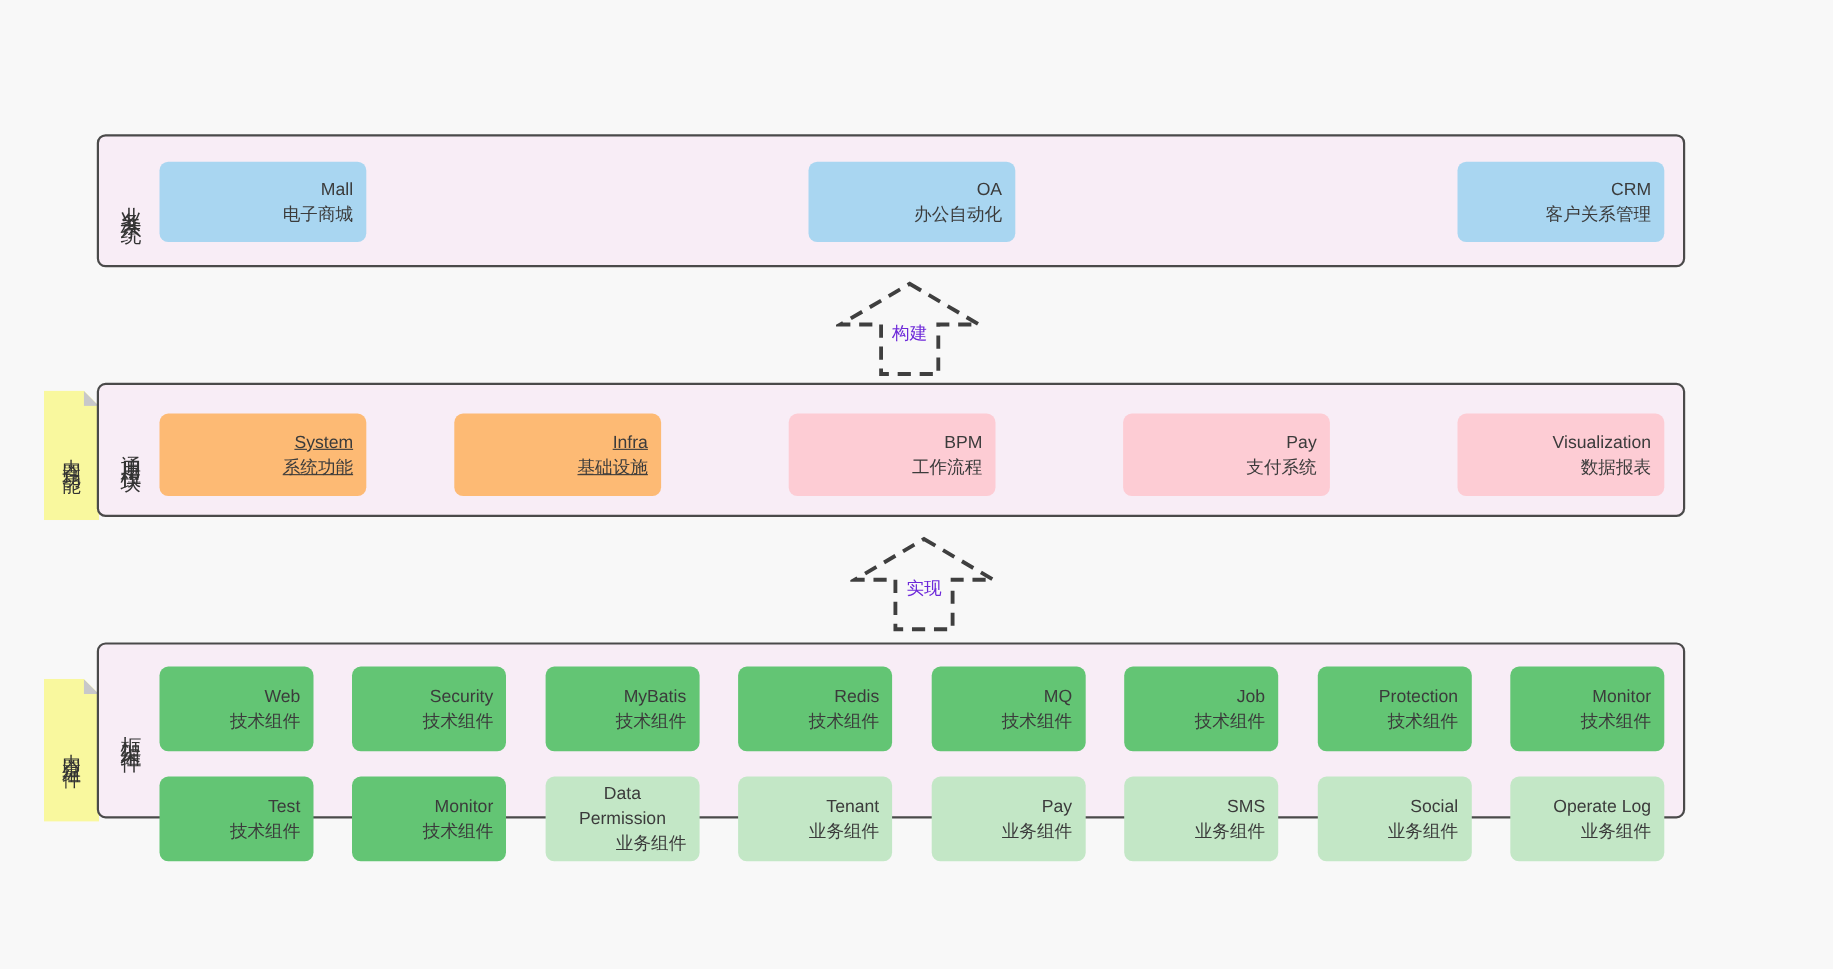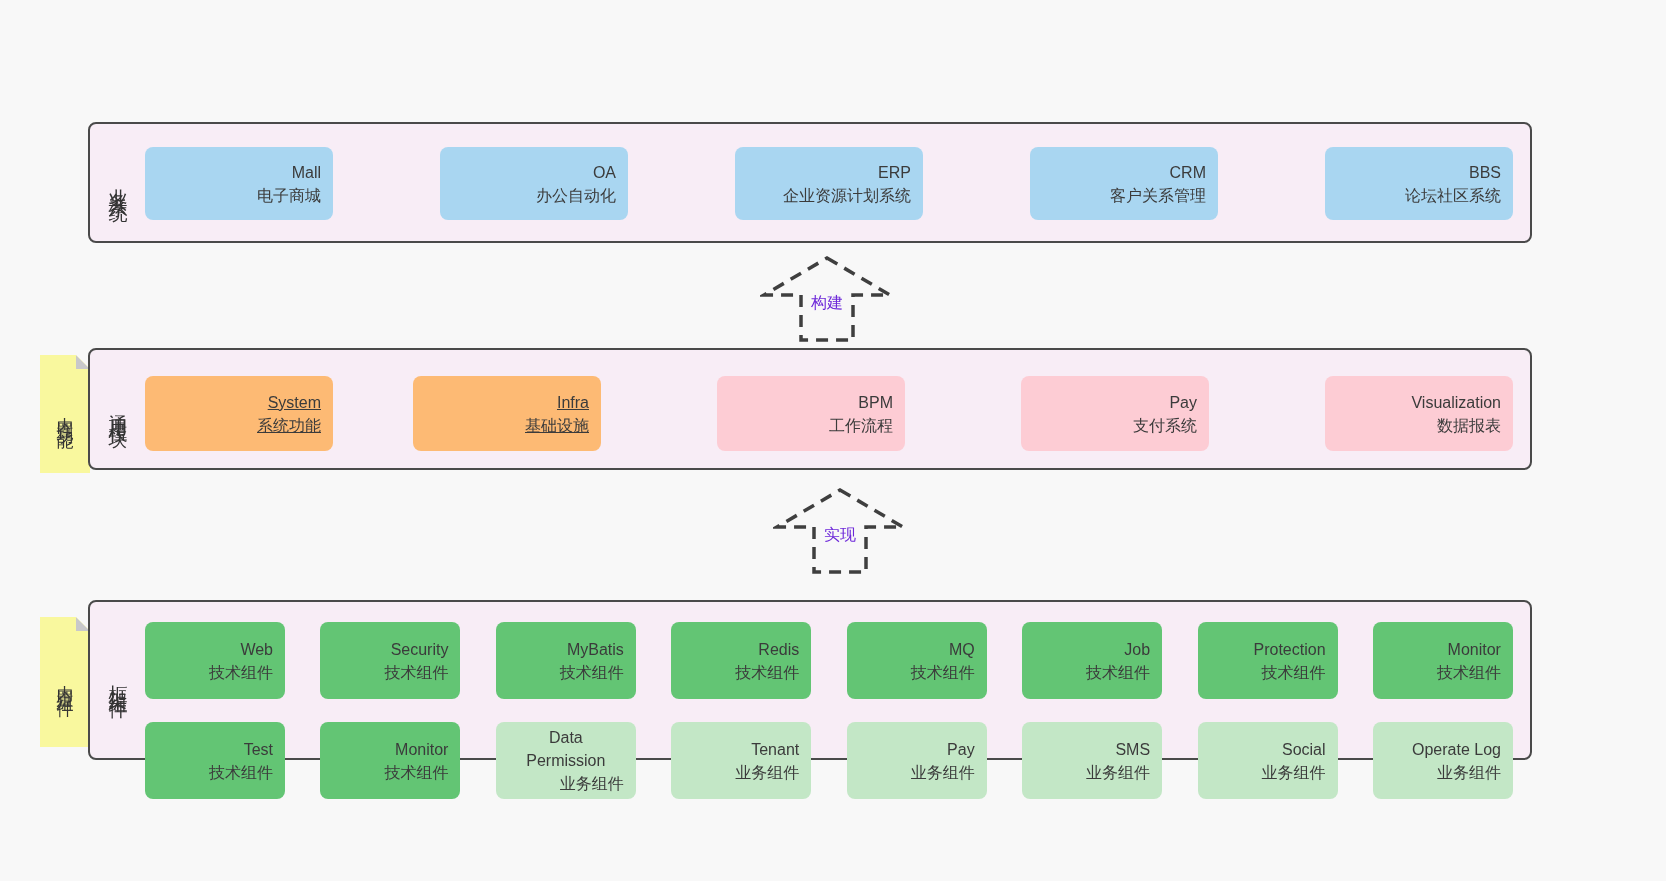--- a/index.html
+++ b/index.html
@@ -62,30 +62,22 @@
   <div class="boxes">
     <div class="box box-l blue">
       <div>Mall</div>
       <div>电子商城</div>
     </div>
     <div class="box box-l blue">
       <div>OA</div>
       <div>办公自动化</div>
     </div>
     <div class="box box-l blue">
-      <div>ERP</div>
-      <div>企业资源计划系统</div>
-    </div>
-    <div class="box box-l blue">
       <div>CRM</div>
       <div>客户关系管理</div>
-    </div>
-    <div class="box box-l blue">
-      <div>BBS</div>
-      <div>论坛社区系统</div>
     </div>
   </div>
 </div>
 
 <div class="arrow" style="left:760px;top:255px;">
   <svg viewBox="0 0 134 88" width="134" height="88">
     <polygon points="67,3 130,40 93,40 93,85 41,85 41,40 4,40" fill="none" stroke="#3f3f3f" stroke-width="3.5" stroke-dasharray="12 8"></polygon>
   </svg>
   <span class="arrow-label">构建</span>
 </div>
@@ -124,21 +116,21 @@
   <svg viewBox="0 0 134 88" width="134" height="88">
     <polygon points="67,3 130,40 93,40 93,85 41,85 41,40 4,40" fill="none" stroke="#3f3f3f" stroke-width="3.5" stroke-dasharray="12 8"></polygon>
   </svg>
   <span class="arrow-label">实现</span>
 </div>
 
 <div class="sticky" style="top:617px;height:130px;">
   <span class="sticky-fold"></span>
   <span class="sticky-label">内置组件</span>
 </div>
-<div class="layer" style="top:600px;height:160px;">
+<div class="layer" style="top:584px;height:160px;">
   <div class="layer-label">框架组件</div>
 
   <div class="boxes" style="top:20px;">
     <div class="box box-s gdark">
       <div>Web</div>
       <div>技术组件</div>
     </div>
     <div class="box box-s gdark">
       <div>Security</div>
       <div>技术组件</div>

